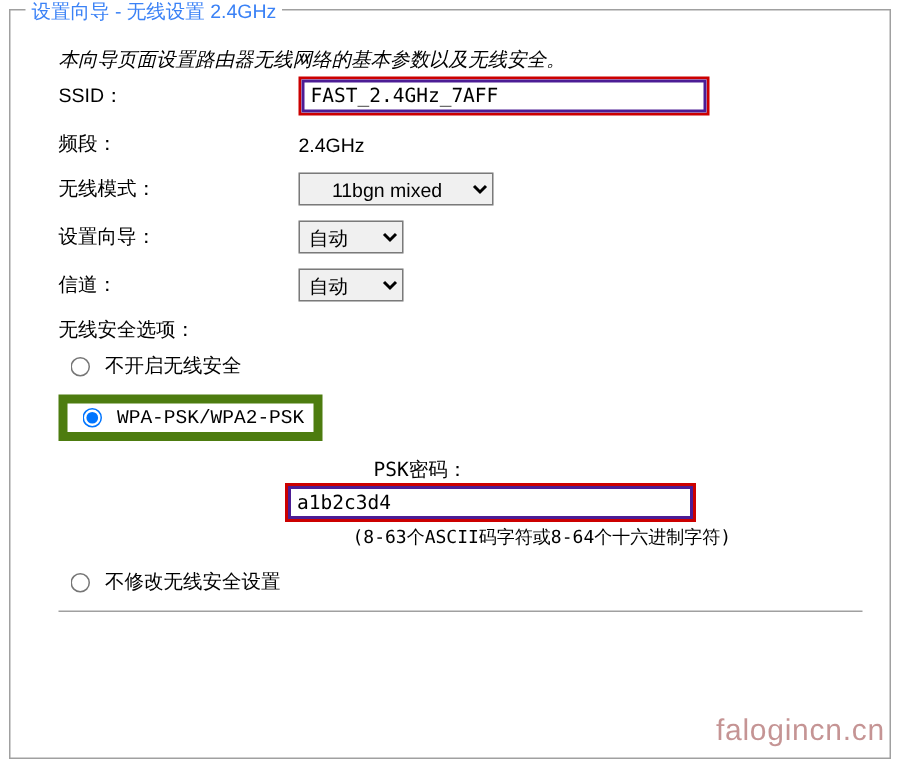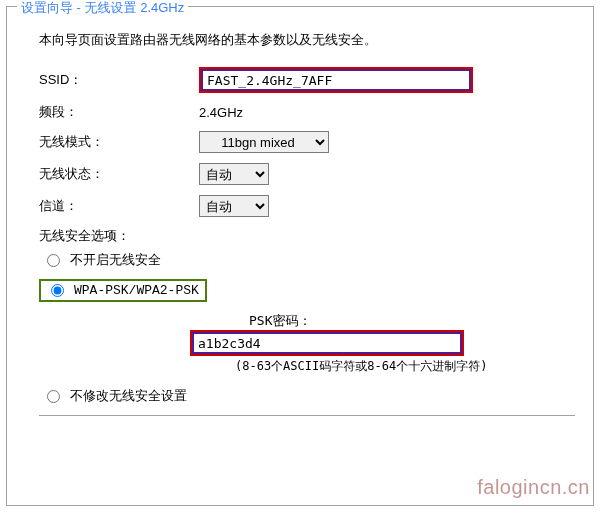--- a/index.html
+++ b/index.html
@@ -1,20 +1,20 @@
 <!DOCTYPE html>
 <html><head>
   <meta charset="utf-8">
   <style>
     * { box-sizing: border-box; margin: 0; padding: 0; }
     body { font-family: "Microsoft YaHei", SimSun, sans-serif; font-size: 13px; background: #fff; color: #000; width: 600px; height: 517px; position: relative; }
     .panel { border: 1px solid #a0a0a0; margin: 6px; height: 500px; position: relative; background: #fff; }
     .title { position: absolute; top: -8px; left: 10px; background: #fff; padding: 0 4px; color: #3b82f6; font-size: 13px; }
     .content { padding: 24px 18px 12px 32px; }
-    .description { margin-bottom: 18px; }
+    .description { margin-bottom: 2px; font-style: italic; }
     .row { display: flex; align-items: center; margin-bottom: 10px; }
     .label { width: 160px; flex-shrink: 0; }
     .value-text { }
     .input-text { font-family: monospace, sans-serif; font-size: 13px; padding: 2px 4px; border: 2px solid #4c1d95; height: 22px; }
     .ssid-input { width: 270px; }
     .psk-input { width: 270px; }
     select { font-size: 13px; padding: 1px 2px; border: 1px solid #7a7a7a; height: 22px; background: #f0f0f0; }
     .select-mode { width: 130px; text-align: center; }
     .select-bandwidth { width: 70px; }
     .select-channel { width: 70px; }
@@ -22,21 +22,21 @@
     .highlight-row { display: flex; align-items: center; margin-bottom: 10px; }
     .security-heading { margin-top: 8px; margin-bottom: 6px; }
     .security-warning { color: #cc0000; margin-bottom: 14px; line-height: 1.6; font-family: SimSun, monospace; }
     .radio-row { display: flex; align-items: center; margin-bottom: 10px; }
     .radio-row input[type="radio"] { margin-left: 8px; margin-right: 10px; }
     .radio-label { font-family: Liberation Mono, monospace; }
     .psk-row { display: flex; align-items: center; margin-left: 40px; margin-top: 8px; margin-bottom: 2px; flex-direction: column; }
     .psk-label { width: 156px; flex-shrink: 0; font-family: SimSun, monospace; }
     .psk-hint { margin-left: 196px; color: #000; font-family: SimSun, monospace; font-size: 12px; margin-bottom: 12px; }
     .bottom-border { border-top: 1px solid #a0a0a0; margin-top: 6px; }
-    .highlight-radio-wrap { display: inline-flex; align-items: center; border: 2px solid #4d7c0f; padding: 2px 6px 2px 2px; justify-content: space-between; }
+    .highlight-radio-wrap { display: inline-flex; align-items: center; border: 6px solid #4d7c0f; padding: 2px 6px 2px 2px; justify-content: space-between; }
     .highlight-radio-wrap input[type="radio"] { margin-right: 10px; }
     .watermark { position: absolute; bottom: 18px; right: 10px; color: rgba(150, 60, 60, 0.55); font-size: 20px; font-family: Arial, sans-serif; letter-spacing: 0.5px; }
   </style>
 </head>
 <body>
 
 <div class="panel">
   <div class="title">设置向导 - 无线设置 2.4GHz</div>
   <div class="content">
     <div class="description">本向导页面设置路由器无线网络的基本参数以及无线安全。</div>
@@ -55,21 +55,21 @@
     </div>
 
     <div class="row">
       <div class="label">无线模式：</div>
       <select class="select-mode">
         <option>11bgn mixed</option>
       </select>
     </div>
 
     <div class="row">
-      <div class="label">无线状态：</div>
+      <div class="label">设置向导：</div>
       <select class="select-bandwidth">
         <option>自动</option>
       </select>
     </div>
 
     <div class="row">
       <div class="label">信道：</div>
       <select class="select-channel">
         <option>自动</option>
       </select>

